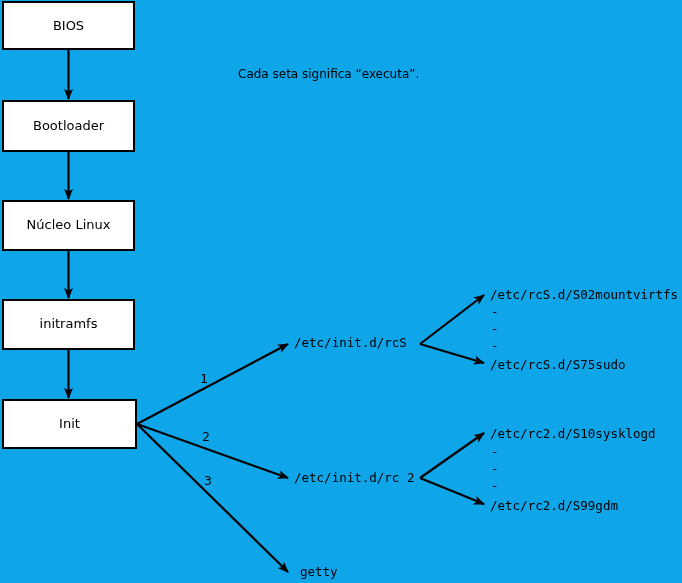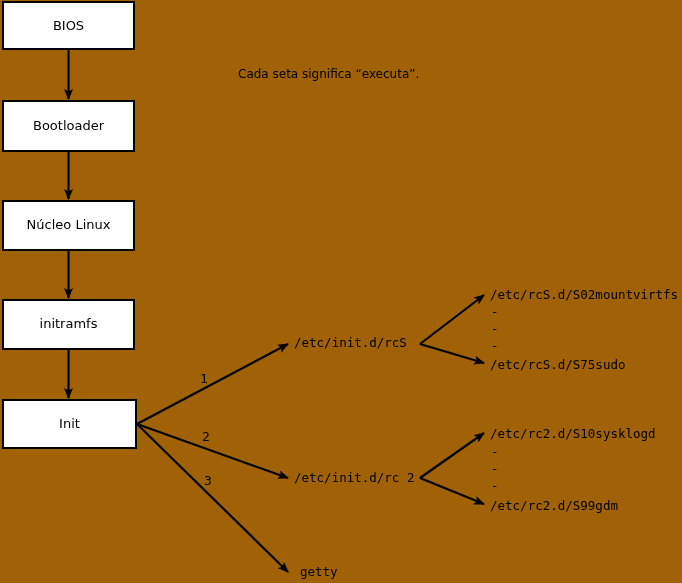--- a/index.html
+++ b/index.html
@@ -10,21 +10,21 @@
   body {
     width: 682px;
     height: 583px;
     font-family: "DejaVu Sans", sans-serif;
     overflow: hidden;
   }
   #diagram-root {
     position: relative;
     width: 682px;
     height: 583px;
-    background: #a16207;
+    background: #0ea5e9;
   }
   svg.canvas {
     position: absolute;
     top: 0;
     left: 0;
     width: 682px;
     height: 583px;
     display: block;
   }
   .box-rect {

